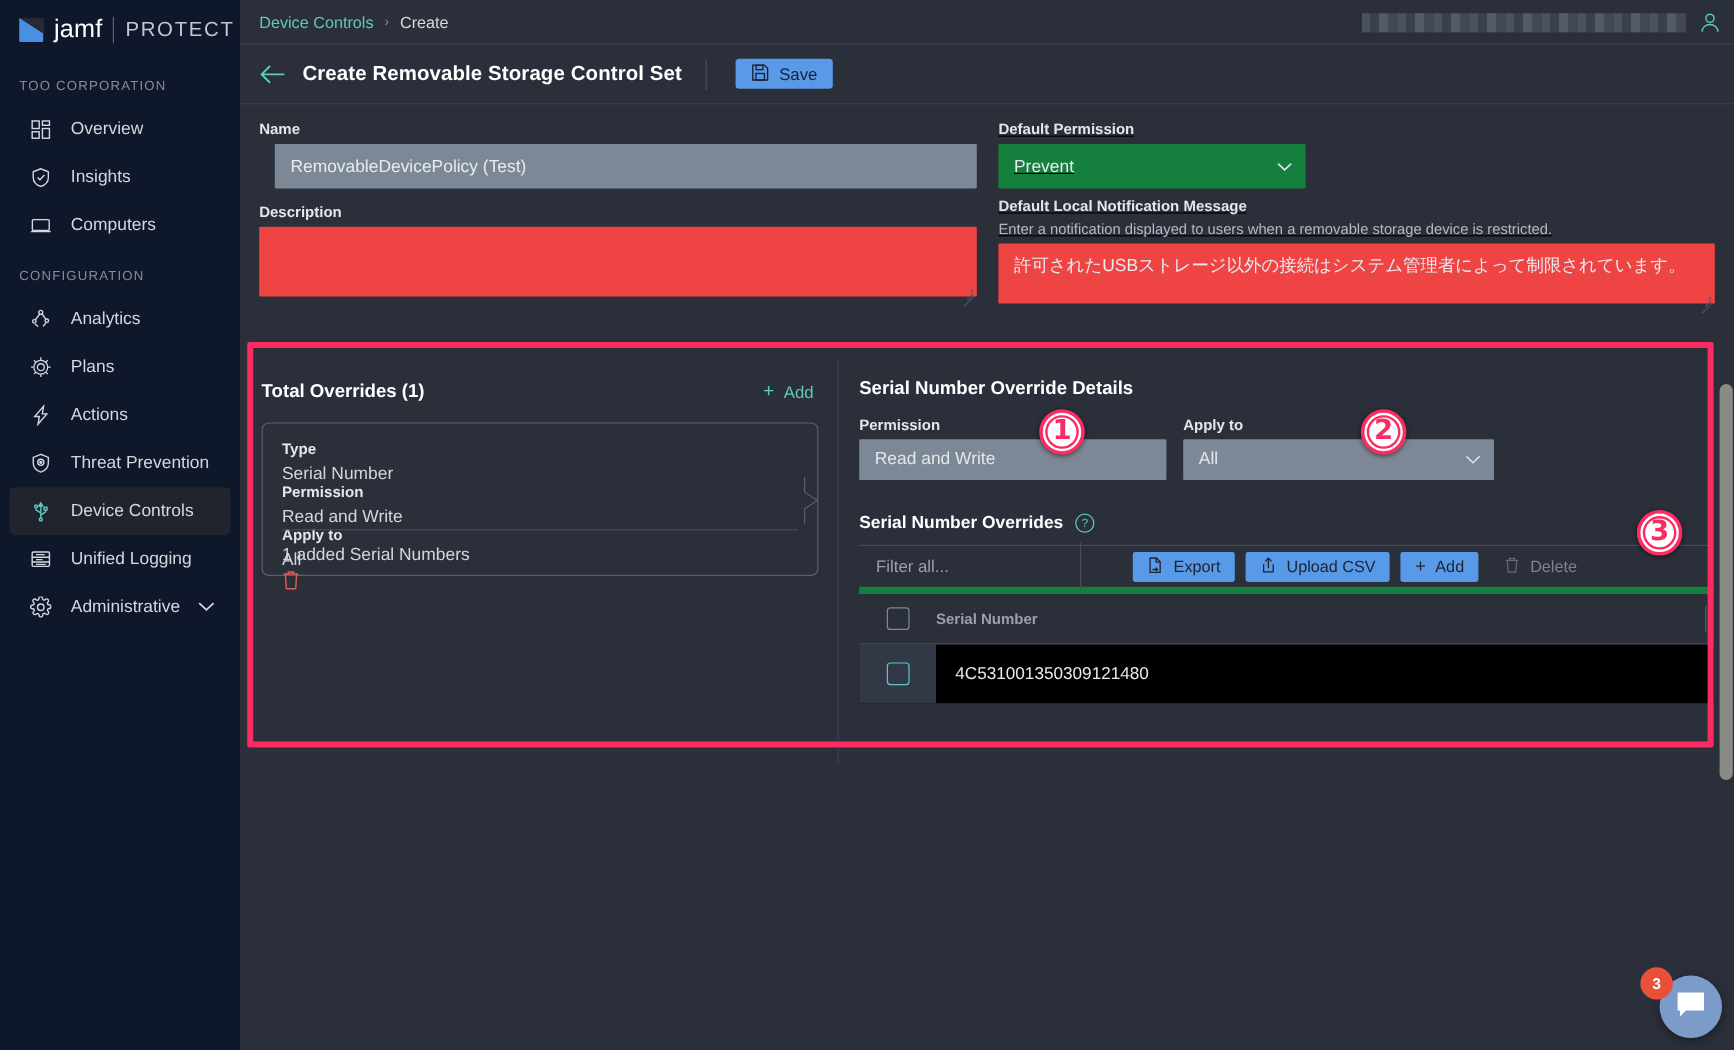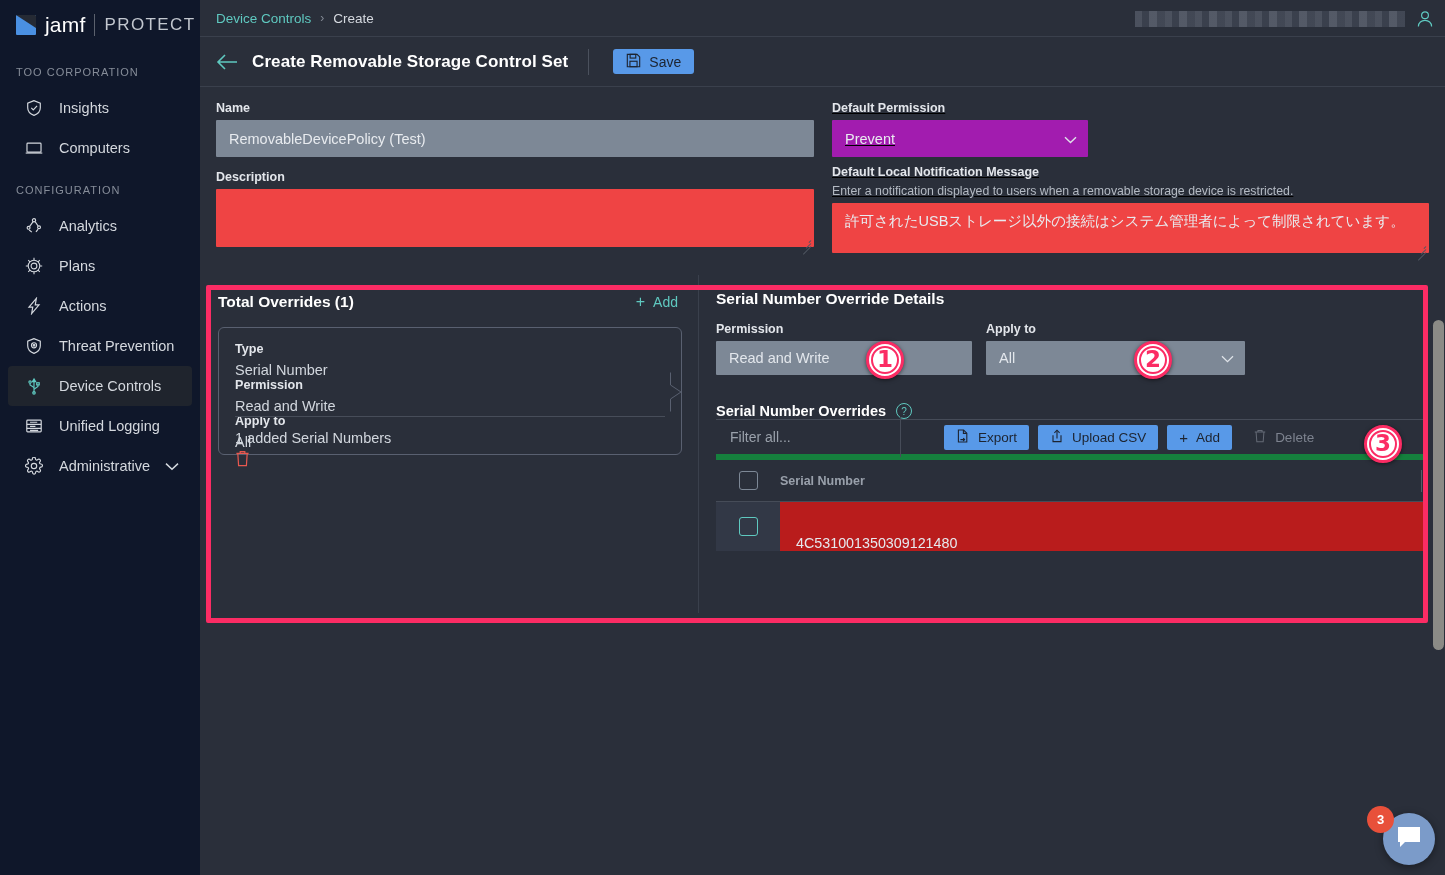--- a/index.html
+++ b/index.html
@@ -146,41 +146,41 @@
     position: absolute; right: 3px; bottom: 3px;
     width: 10px; height: 10px; pointer-events: none;
   }
   .resize-grip i {
     position: absolute; right: 0; height: 1px; background: #4e5560;
     transform: rotate(-45deg); transform-origin: right center;
   }
   .ta-holder { position: relative; }
   .fselect {
     position: relative; width: 256px; height: 37px;
-    background: #a21caf; border-radius: 1px;
+    background: #15803d; border-radius: 1px;
     display: flex; align-items: center; padding: 0 13px;
     color: #e8ebef; font-size: 14.5px; cursor: pointer;
   }
   .fselect .cv { position: absolute; right: 11px; color: #d9dde3; }
-  .mb14 { margin-bottom: 13px; }
+  .mb14 { margin-bottom: 13px; margin-left: 13px; }
   .mb8 { margin-bottom: 8px; }
 
   
   .highlight-box {
     position: absolute;
     left: 6px; top: 285px;
     width: 1222px; height: 338px;
     border: 5px solid #fb2c64;
     border-radius: 2px;
     pointer-events: none;
     z-index: 40;
   }
   .panels {
     position: absolute;
-    left: 6px; top: 275px; width: 1222px; height: 338px;
+    left: 6px; top: 300px; width: 1222px; height: 338px;
     display: flex;
   }
   .panelL { width: 493px; padding: 18px 16px 0 12px; position: relative; }
   .panel-divider { width: 1px; background: #3a404c; }
   .panelR { flex: 1; padding: 15px 0 0 17px; position: relative; }
 
   .ovr-head {
     display: flex; align-items: center; justify-content: space-between;
     margin-bottom: 16px; padding-right: 4px;
   }
@@ -229,21 +229,21 @@
     color: #e3e7ec; font-size: 14.5px; border-radius: 1px;
   }
   .rp-select {
     width: 259px; height: 34px; background: #7d8896;
     display: flex; align-items: center; padding: 0 13px;
     color: #e3e7ec; font-size: 14.5px; position: relative;
     cursor: pointer; border-radius: 1px;
   }
   .rp-select .cv { position: absolute; right: 11px; }
 
-  .sno-head { display: flex; align-items: flex-end; gap: 10px; }
+  .sno-head { display: flex; align-items: flex-end; gap: 10px; margin-bottom: 10px; }
   .sno-title { color: #fff; font-size: 14.5px; font-weight: bold; }
   .help-ico { width: 16px; height: 16px; border: 1px solid #5fc9c0; border-radius: 50%; color: #5fc9c0;
     font-size: 10px; display: flex; align-items: center; justify-content: center; cursor: pointer; }
 
   .tbl { border-top: 1px solid #464c58; width: 712px; }
   .tbl-toolbar {
     height: 40px; display: flex; align-items: center;
     border-bottom: 6px solid #15803d;
   }
   .filter-cell {
@@ -271,22 +271,22 @@
     width: 19px; height: 19px; border: 1px solid #7d8896;
     border-radius: 3px; background: transparent; cursor: pointer;
   }
   .chk.teal { border-color: #5fc9c0; }
   .col-serial { color: #99a0ab; font-size: 12.5px; font-weight: bold; }
   .hscroll-hint {
     position: absolute; right: 2px; top: 10px; width: 5px; height: 22px;
   }
   .hscroll-hint i { position: absolute; top: 0; width: 1px; height: 22px; background: #555c69; }
   .tbl-row {
-    height: 49px; display: flex; align-items: flex-end;
-    background: #b91c1c;
+    height: 49px; display: flex; align-items: center;
+    background: #000000;
   }
   .tbl-row .chk-cell { height: 49px; background: #323846; }
   .cell-serial { color: #e6e9ee; font-size: 14.3px; padding-left: 16px; }
 
   
   .marker {
     position: absolute; z-index: 60;
     width: 38px; height: 38px; border-radius: 50%;
     background: #fff; border: 3px solid #fb2c64;
     display: flex; align-items: center; justify-content: center;
@@ -338,20 +338,31 @@
 <div class="sidebar">
   <div class="brand">
     <div class="brand-mark"></div>
     <div class="brand-jamf">jamf</div>
     <div class="brand-sep"></div>
     <div class="brand-protect">PROTECT</div>
   </div>
 
   <div class="nav-section">TOO CORPORATION</div>
 
+  <div class="nav-item">
+    <span class="ico">
+      <svg viewBox="0 0 20 20" fill="none" stroke="#d4d8de" stroke-width="1.3">
+        <rect x="2" y="2" width="6.5" height="7"></rect>
+          <rect x="11.5" y="2" width="6.5" height="4"></rect>
+        <rect x="2" y="12" width="6.5" height="6"></rect>
+          <rect x="11.5" y="9" width="6.5" height="9"></rect>
+      </svg>
+    </span>
+    <span class="lbl">Overview</span>
+  </div>
 
   <div class="nav-item">
     <span class="ico">
       <svg viewBox="0 0 20 20" fill="none" stroke="#d4d8de" stroke-width="1.3">
         <path d="M10 1.8 3 4.6v5.2c0 4.2 3 7 7 8.4 4-1.4 7-4.2 7-8.4V4.6z"></path>
         <path d="M7 9.8l2.2 2.2L13.4 7.6"></path>
       </svg>
     </span>
     <span class="lbl">Insights</span>
   </div>

